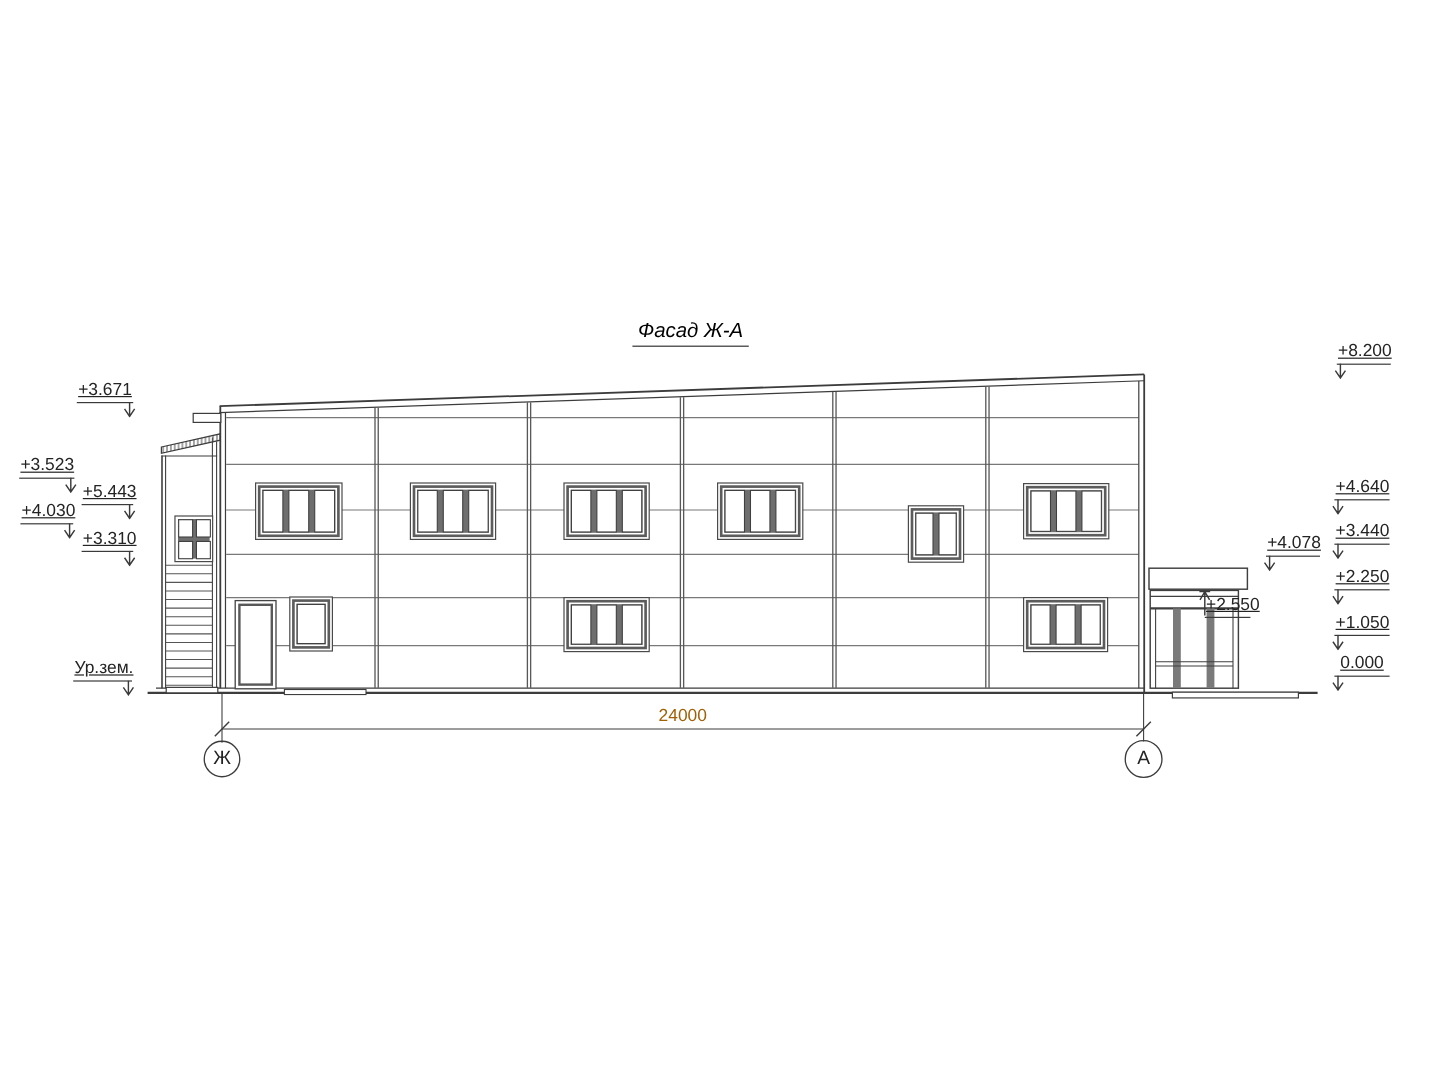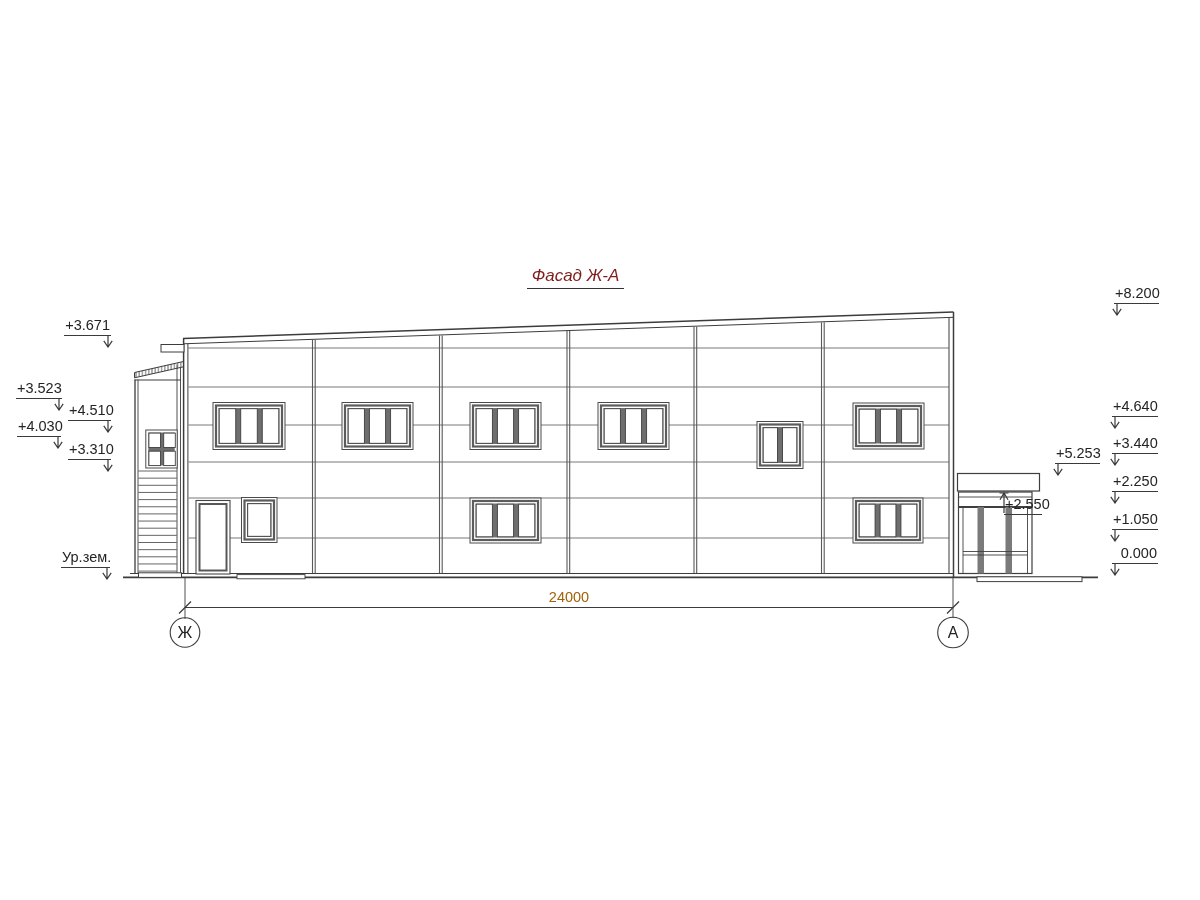--- a/index.html
+++ b/index.html
@@ -1,23 +1,23 @@
 <!DOCTYPE html>
 <html><head>
 <meta charset="utf-8">
 <style>
   html,body{margin:0;padding:0;background:#fff;}
   #canvas{position:relative;width:1200px;height:900px;background:#ffffff;overflow:hidden;
           font-family:"Liberation Sans",sans-serif;color:#242424;}
   #drw{position:absolute;left:0;top:0;}
   .txt{position:absolute;white-space:nowrap;}
   .title{font:italic 17px/20px "Liberation Sans",sans-serif;text-align:center;
-         border-bottom:1.3px solid #333;padding-bottom:2px;color:#7f1d1d;}
+         border-bottom:1.3px solid #333;padding-bottom:2px;color:#000000;}
   .mark{position:absolute;font:14.5px/15px "Liberation Sans",sans-serif;color:#242424;}
-  .mark .t{display:block;text-align:right;border-bottom:1.3px solid #3a3a3a;padding:0 1px 2px;}
+  .mark .t{display:block;text-align:center;border-bottom:1.3px solid #3a3a3a;padding:0 1px 2px;text-decoration:underline;}
   .arr{position:absolute;top:100%;margin-top:-1px;}
   .arr.r{right:-3px;}
   .arr.l{left:-3px;}
   .arr-u{position:absolute;}
   .dimtext{font:14.5px "Liberation Sans",sans-serif;text-align:center;color:#a16207;}
   .axis-letter{font:16px/16px "Liberation Sans",sans-serif;text-align:center;color:#242424;}
 </style>
 </head>
 <body>
 
@@ -218,21 +218,21 @@
         <path d="M6 0 V11.5 M1.8 5.8 L6 12 L10.2 5.8" fill="none" stroke="#3a3a3a" stroke-width="1.2"></path>
       </svg>
   </div>
   <div class="mark" style="left:16px;top:381px;width:46px">
     <span class="t">+3.523</span>
     <svg class="arr r" width="12" height="13" viewBox="0 0 12 13">
         <path d="M6 0 V11.5 M1.8 5.8 L6 12 L10.2 5.8" fill="none" stroke="#3a3a3a" stroke-width="1.2"></path>
       </svg>
   </div>
   <div class="mark" style="left:68px;top:403px;width:43px">
-    <span class="t">+4.510</span>
+    <span class="t">+5.443</span>
     <svg class="arr r" width="12" height="13" viewBox="0 0 12 13">
         <path d="M6 0 V11.5 M1.8 5.8 L6 12 L10.2 5.8" fill="none" stroke="#3a3a3a" stroke-width="1.2"></path>
       </svg>
   </div>
   <div class="mark" style="left:17px;top:419px;width:44px">
     <span class="t">+4.030</span>
     <svg class="arr r" width="12" height="13" viewBox="0 0 12 13">
         <path d="M6 0 V11.5 M1.8 5.8 L6 12 L10.2 5.8" fill="none" stroke="#3a3a3a" stroke-width="1.2"></path>
       </svg>
   </div>
@@ -280,21 +280,21 @@
       </svg>
   </div>
   <div class="mark" style="left:1112px;top:546px;width:46px">
     <span class="t">0.000</span>
     <svg class="arr l" width="12" height="13" viewBox="0 0 12 13">
         <path d="M6 0 V11.5 M1.8 5.8 L6 12 L10.2 5.8" fill="none" stroke="#3a3a3a" stroke-width="1.2"></path>
       </svg>
   </div>
 
   <div class="mark" style="left:1055px;top:446px;width:45px">
-    <span class="t">+5.253</span>
+    <span class="t">+4.078</span>
     <svg class="arr l" width="12" height="13" viewBox="0 0 12 13">
         <path d="M6 0 V11.5 M1.8 5.8 L6 12 L10.2 5.8" fill="none" stroke="#3a3a3a" stroke-width="1.2"></path>
       </svg>
   </div>
   <div class="mark" style="left:1004px;top:497px;width:38px">
     <svg class="arr-u" width="12" height="22" viewBox="0 0 12 22" style="left:-6px;top:-5px">
         <path d="M1.5 1 H10.5 M6 1 V21 M2 7.8 L6 1 L10 7.8" fill="none" stroke="#3a3a3a" stroke-width="1.2"></path>
       </svg>
     <span class="t">+2.550</span>
   </div>

